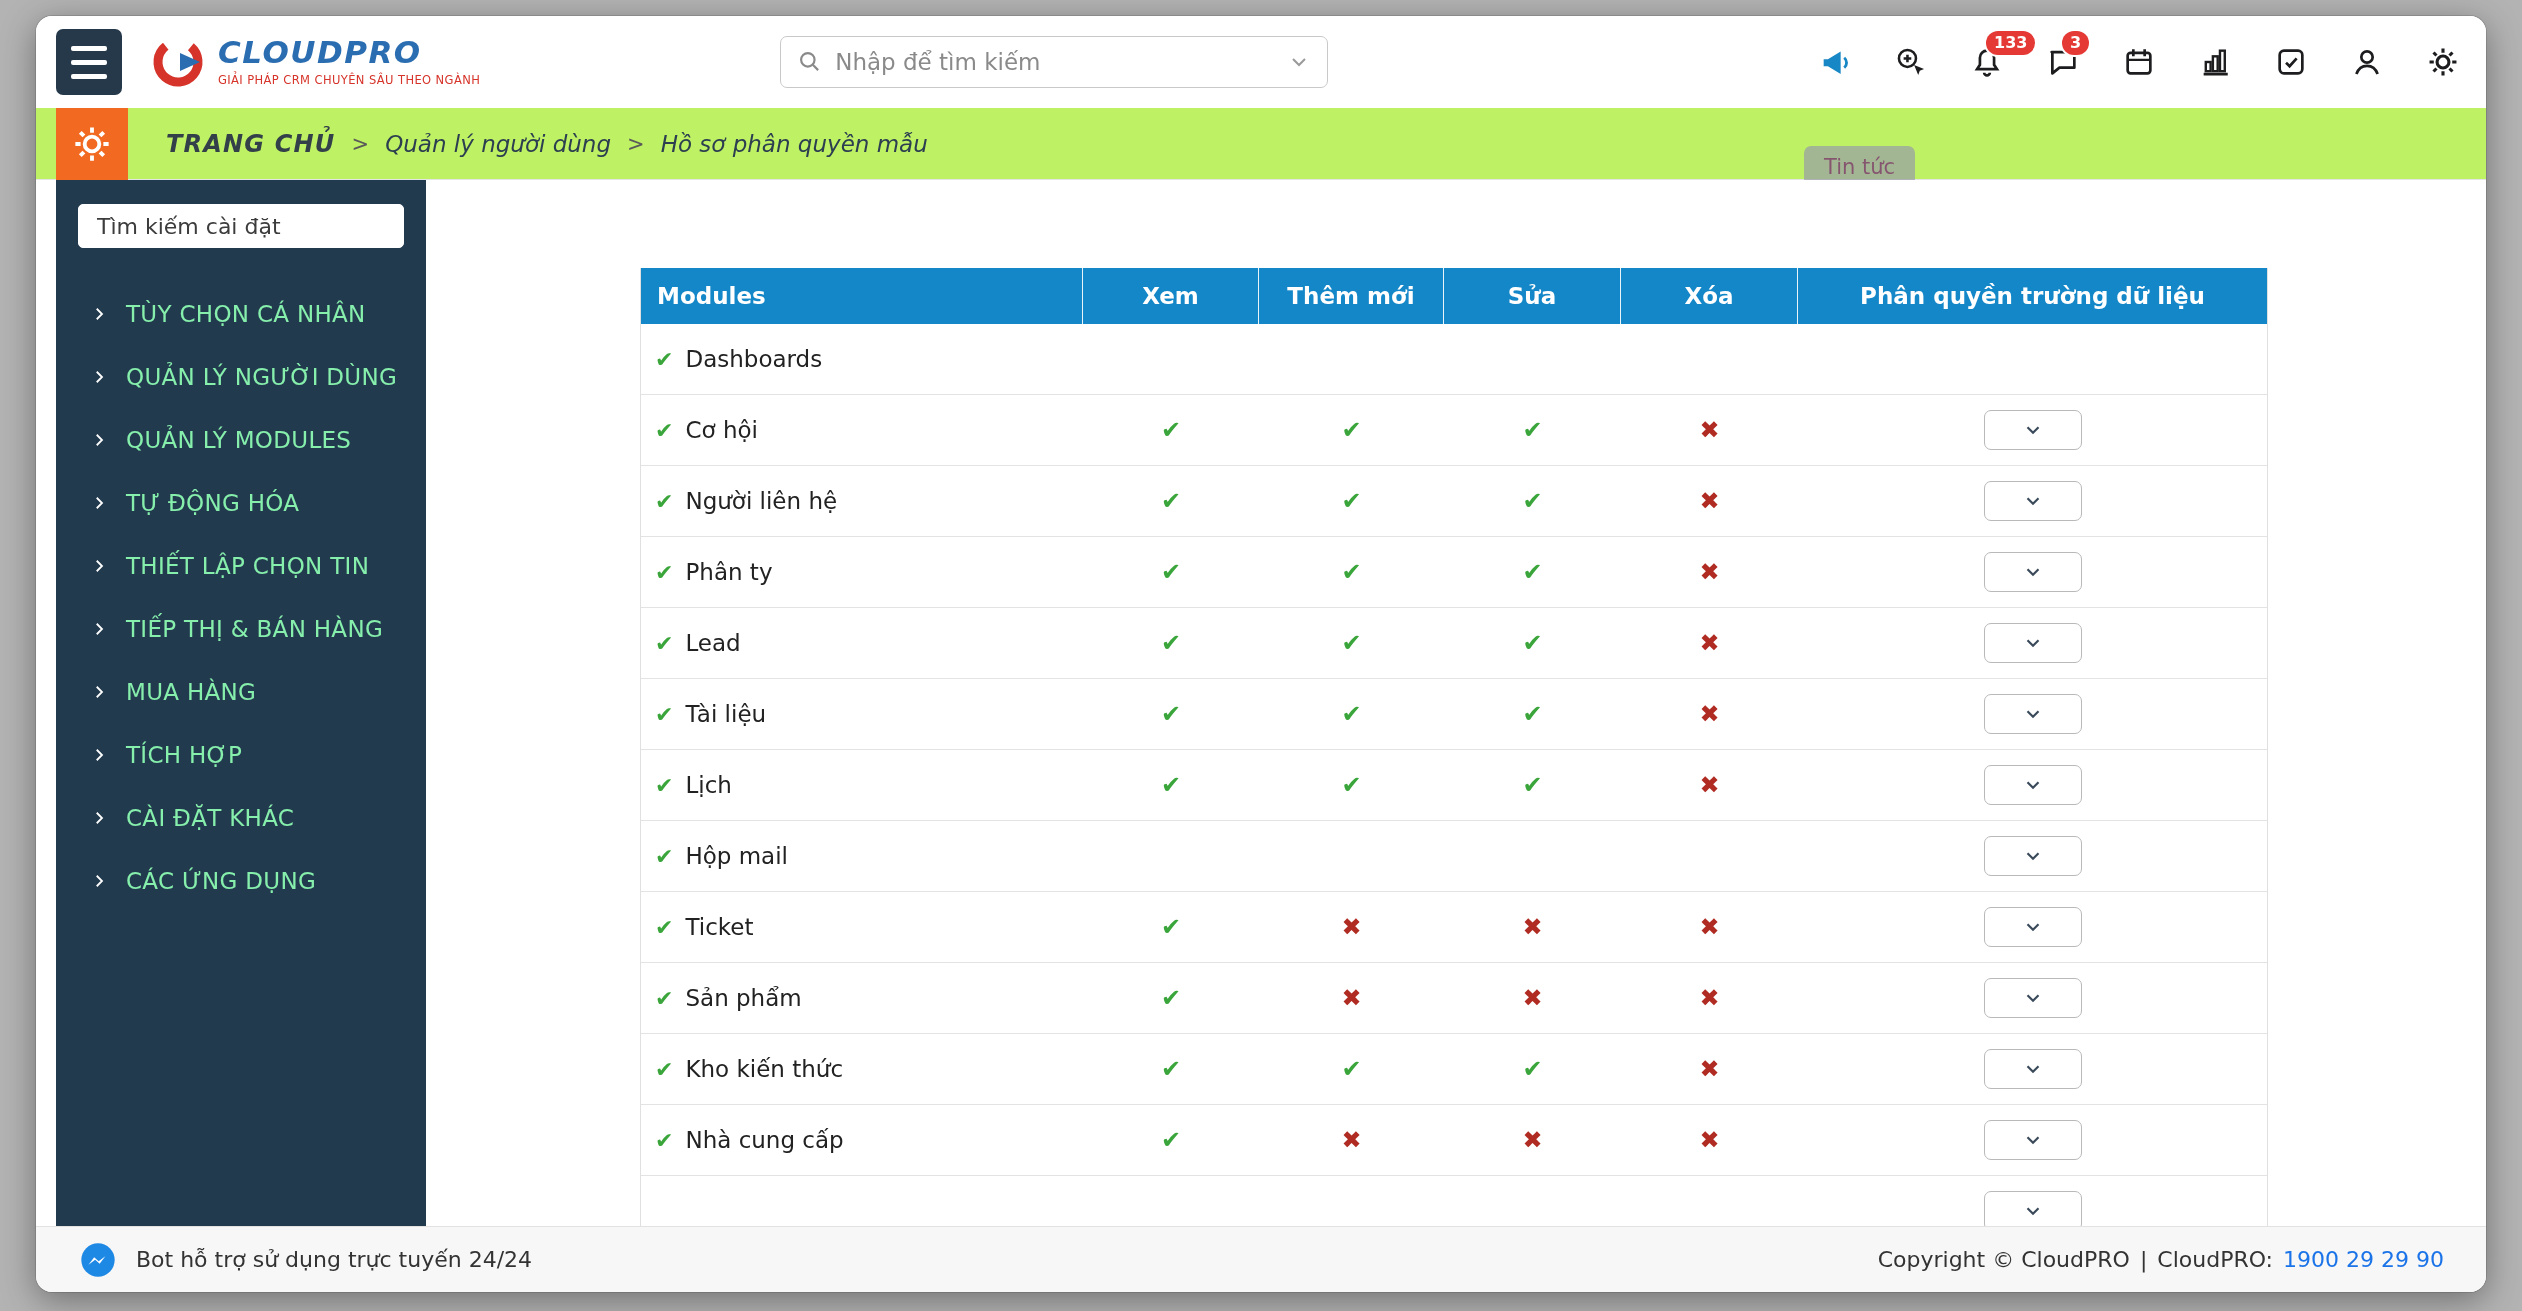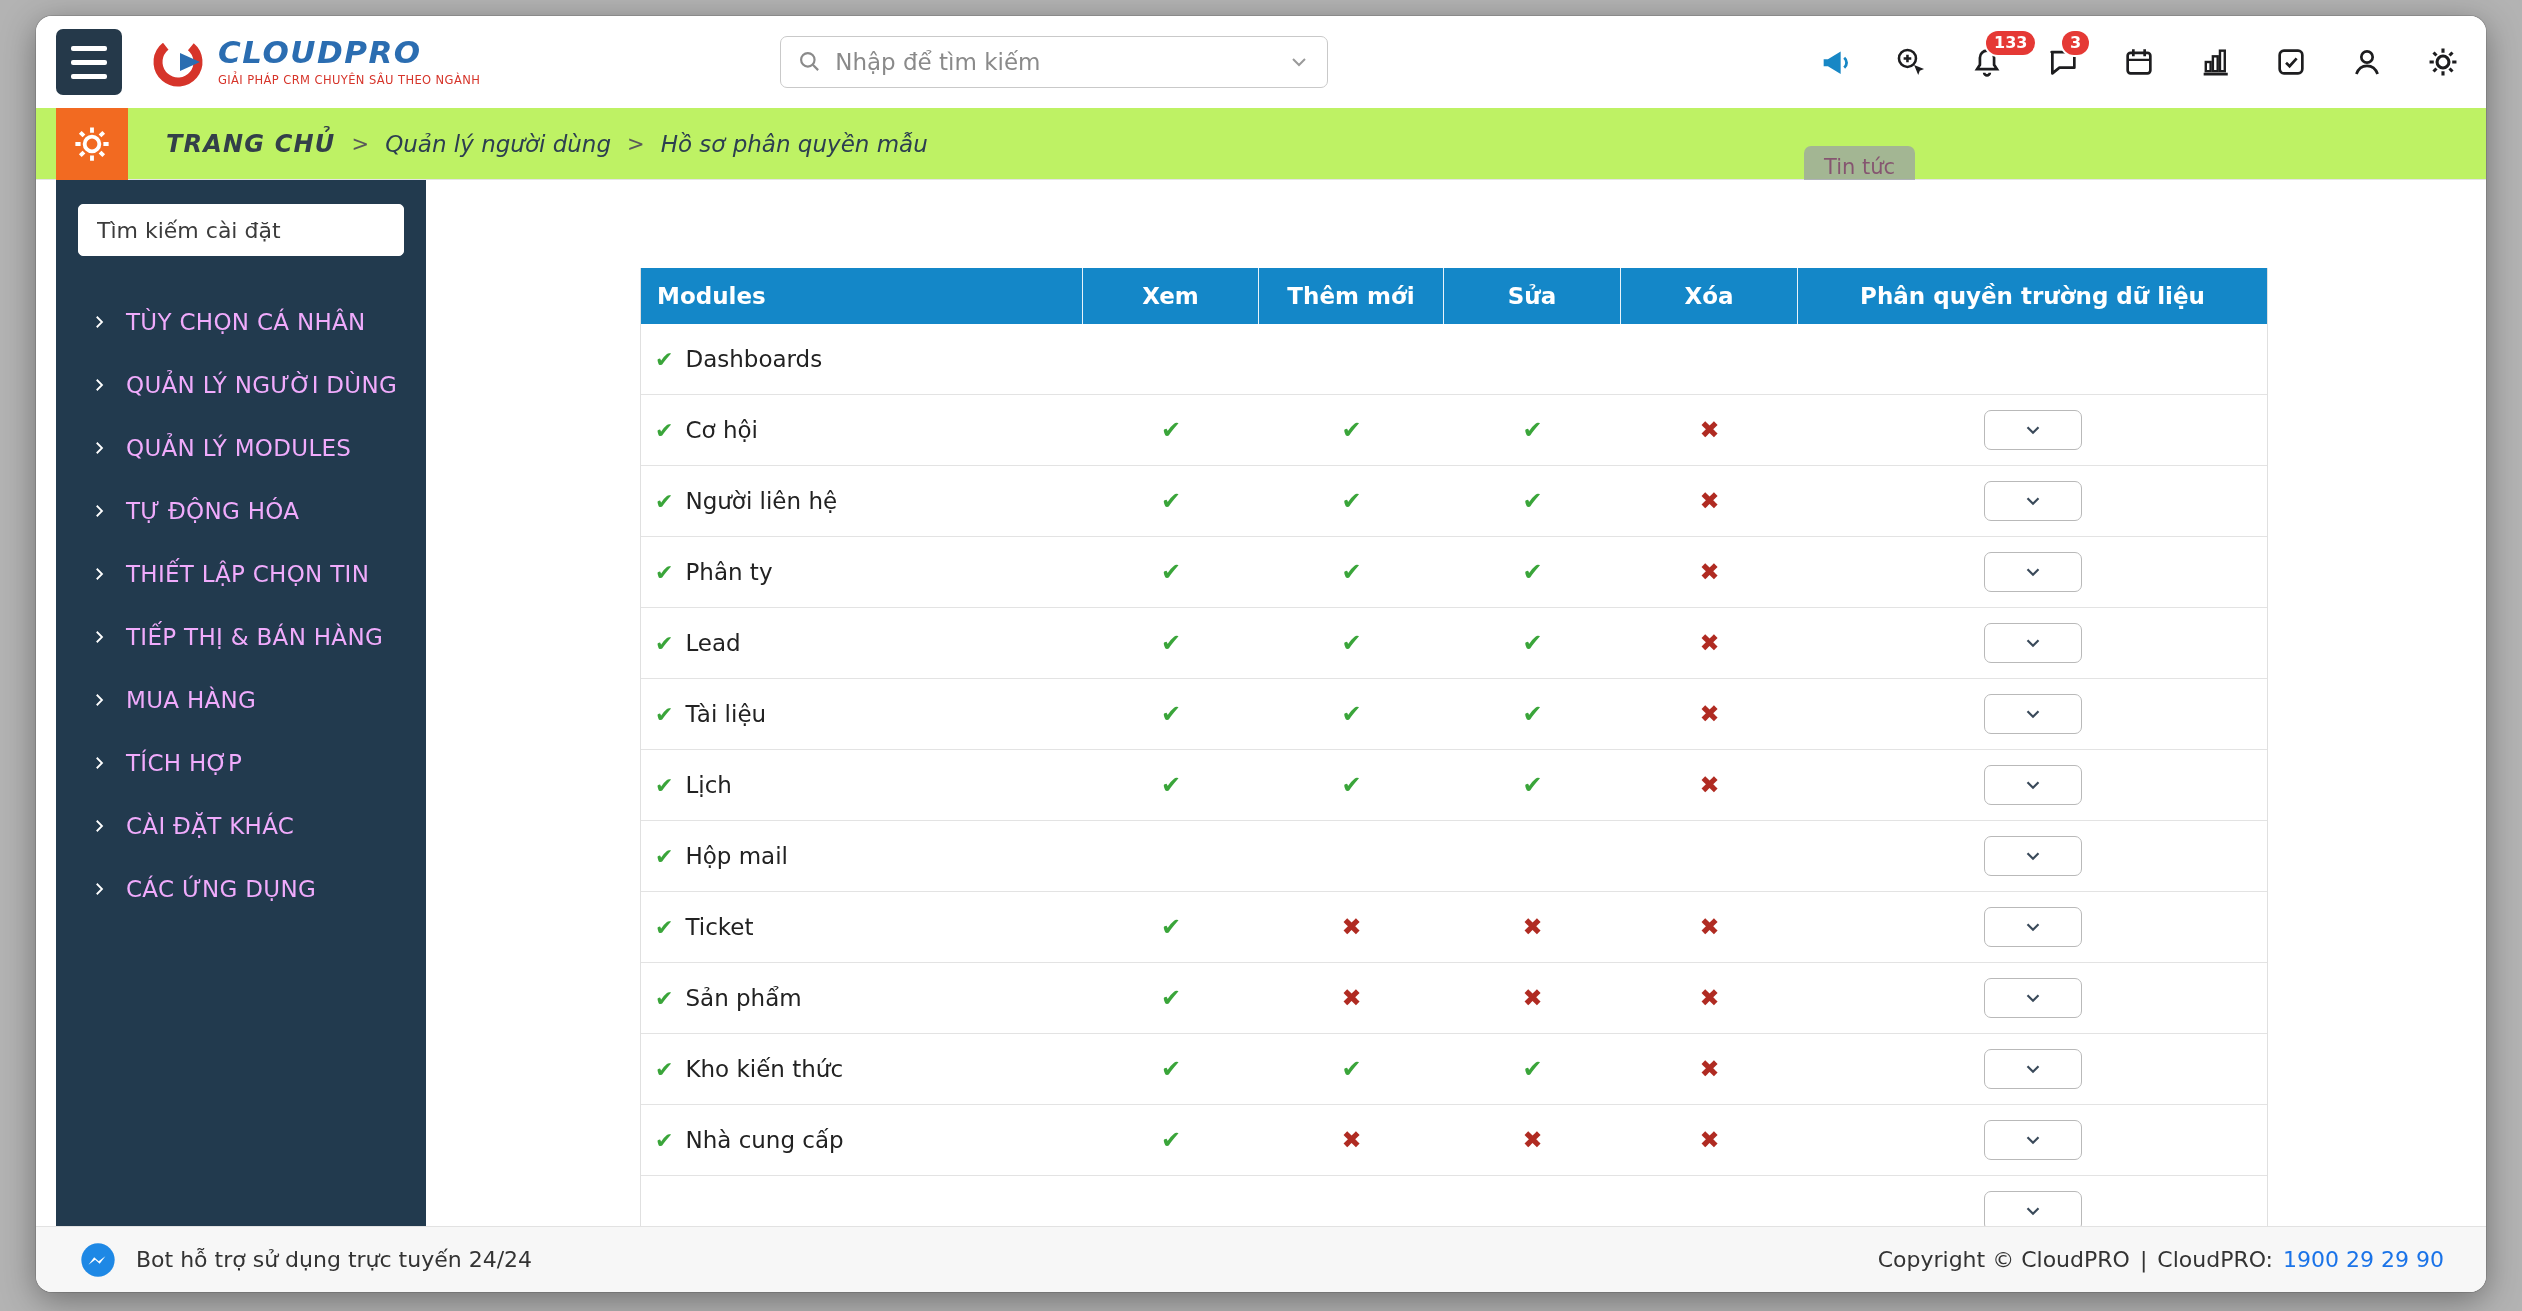--- a/index.html
+++ b/index.html
@@ -66,28 +66,28 @@
     font-size:21px; padding:9px 20px; border-radius:7px; pointer-events:none; white-space:nowrap;
   }
 
   
   .sidebar {
     position:absolute; left:20px; top:164px; width:370px; bottom:66px;
     background:#223a4e; padding-top:24px;
   }
   .sb-search { margin:0 22px; }
   .sb-search input {
-    width:100%; height:52px; border-radius:5px; border:1px solid #fff; padding:0 18px;
+    width:100%; height:44px; border-radius:5px; border:1px solid #fff; padding:0 18px;
     font-size:22px; color:#333; outline:none; font-family:inherit;
   }
   .sb-search input::placeholder { color:#3c3c3c; }
   .sb-menu { margin-top:34px; }
   .sb-item {
     display:flex; align-items:center; gap:18px; padding-left:34px; height:63px;
-    color:#f0abfc; font-size:23px; cursor:pointer; letter-spacing:.3px;
+    color:#86efac; font-size:23px; cursor:pointer; letter-spacing:.3px;
   }
   .sb-item svg { width:18px; height:18px; flex:0 0 auto; }
 
   
   .main { position:absolute; left:390px; top:164px; right:0; bottom:66px; overflow:hidden; background:#fff; }
   .ptable { position:absolute; left:214px; top:88px; width:1628px; border:1px solid #e0e0e0; border-top:none; background:#bef264; }
   .thead, .trow { display:grid; grid-template-columns:442px 176px 185px 177px 177px 469px; }
   .thead { background:#1487c8; color:#fff; height:56px; }
   .th {
     display:flex; align-items:center; justify-content:center; font-weight:bold; font-size:23px;

